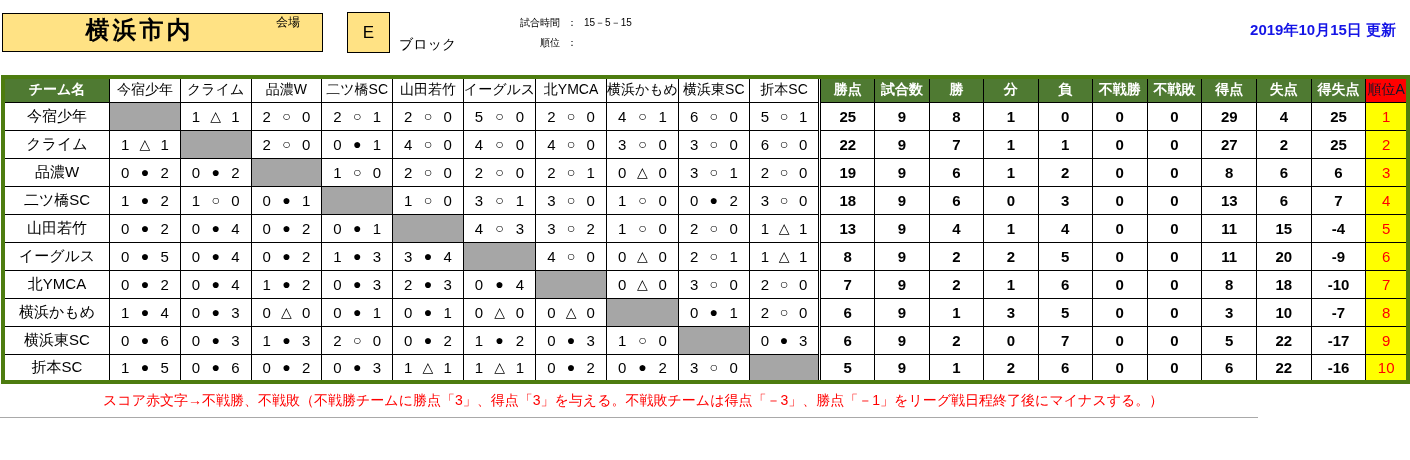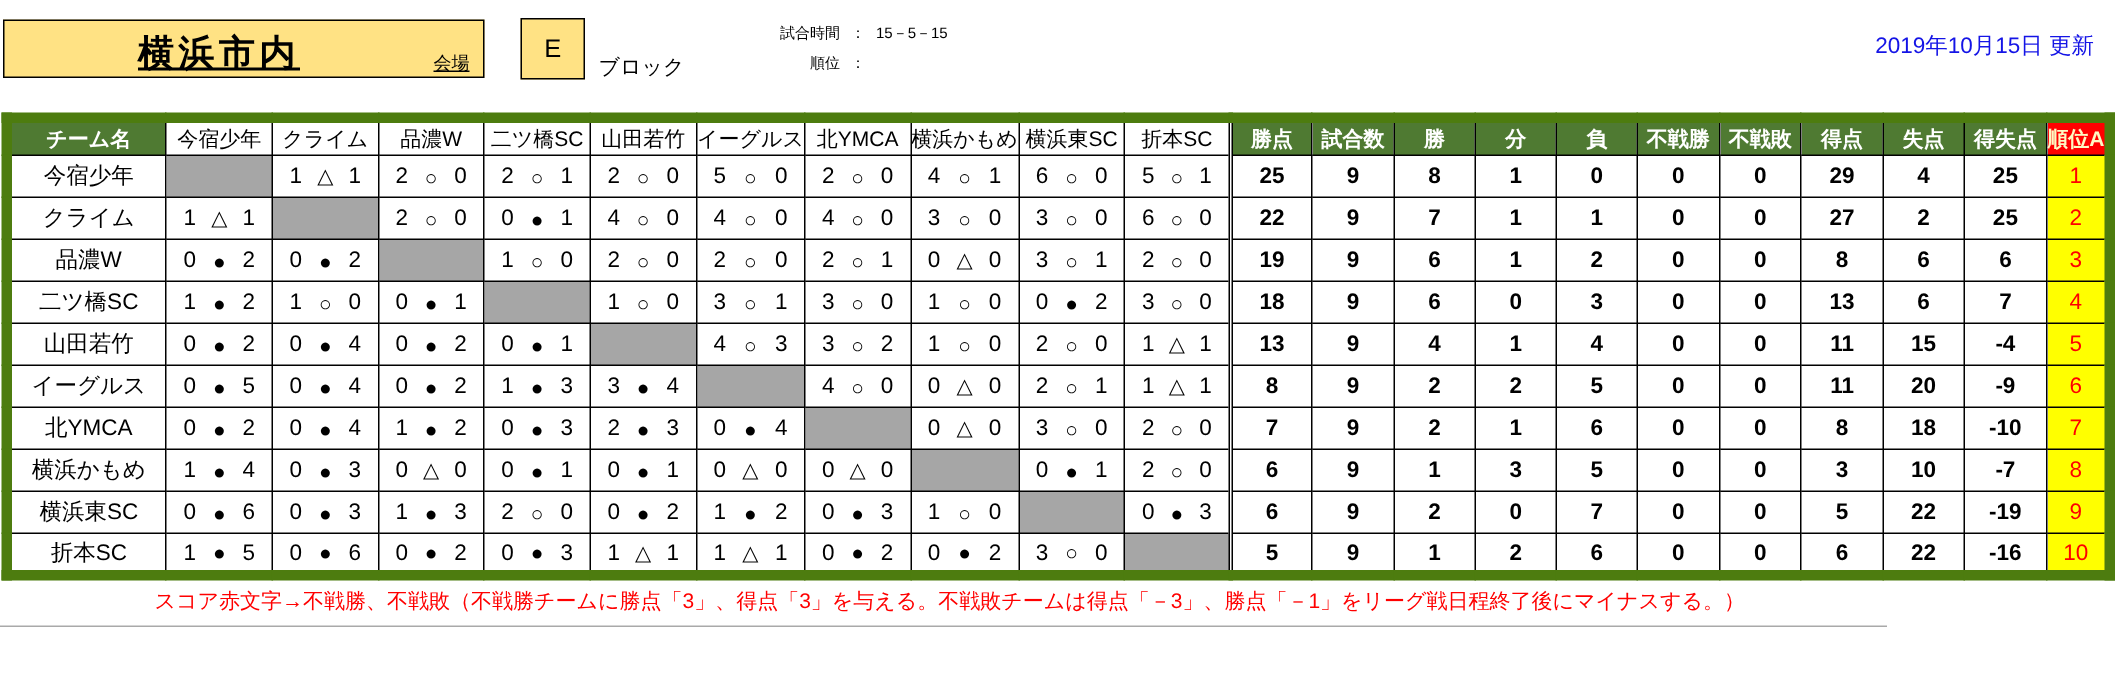--- a/index.html
+++ b/index.html
@@ -10,53 +10,53 @@
   }
   :root {
     --header-green:#4F7A32; --rank-red:#FF0000; --rank-yellow:#FFFF00;
     --self-gray:#A6A6A6; --venue-yellow:#FFE284; --updated-blue:#1414E6;
     --note-red:#FF0000;
   }
   
   .venue-box {
     position:absolute; left:2px; top:13px; width:321px; height:39px;
     background:var(--venue-yellow); border:1px solid #000;
-    display:flex; align-items:flex-end;text-decoration:underline;
+    display:flex; align-items:flex-start;
   }
   .venue-name { flex:1; text-align:center; font-size:24px; font-weight:bold; letter-spacing:3px; }
-  .venue-label { font-size:12px; margin-right:9px; }
+  .venue-label { font-size:12px; margin-right:22px; }
   .block-box {
     position:absolute; left:347px; top:12px; width:43px; height:41px;
     background:var(--venue-yellow); border:1px solid #000;
     display:flex; align-items:center; justify-content:center; font-size:17px;
   }
   .block-label { position:absolute; left:399px; top:36px; font-size:14px; }
   .match-rules { position:absolute; left:482px; top:13px; font-size:10px; line-height:20px; }
   .info-row { display:flex; white-space:nowrap; }
   .info-label { width:78px; text-align:right; }
   .info-colon { width:24px; text-align:center; }
   .updated {
-    position:absolute; right:14px; top:21px; font-size:15px; font-weight:normal;
+    position:absolute; right:14px; top:21px; font-size:15px; font-weight:bold;
     color:var(--updated-blue); white-space:nowrap;
   }
   
   table.league {
     position:absolute; left:1px; top:75px;
     border-collapse:collapse; table-layout:fixed;
-    border:7px solid #4d7c0f;
+    border:4px solid #4d7c0f;
   }
   .league th, .league td {
     border:1px solid #000; padding:0; text-align:center;
     overflow:hidden; white-space:nowrap;
   }
   .league thead th { height:25px; font-size:14px; }
   .th-team   { background:var(--header-green); color:#fff; font-weight:bold; font-size:15px; }
   .th-opp    { background:#fff; color:#000; font-weight:normal; font-size:14px; }
   .th-stat   { background:var(--header-green); color:#fff; font-weight:bold; }
-  .th-rank   { background:var(--rank-red); color:#fef9c3; font-weight:bold; font-size:15px; }
+  .th-rank   { background:var(--rank-red); color:#0f172a; font-weight:normal; font-size:15px; }
   .league tbody td { height:28px; font-size:15px; }
   .td-team   { background:#fff; }
   .self-cell { background:var(--self-gray); }
   .result-wrap { display:flex; align-items:center; justify-content:space-between; padding:0 11px; }
   .result-wrap .mark { font-size:14px; }
   .td-stat   { font-weight:bold; font-size:15px; }
   .first-stat { border-left:3px double #000 !important;margin-top:28px; }
   .td-rank   { background:var(--rank-yellow); color:var(--rank-red); font-size:15px; }
   
   .footer-note {
@@ -834,21 +834,21 @@
         </td>
         <td class="td-stat first-stat">6</td>
         <td class="td-stat">9</td>
         <td class="td-stat">2</td>
         <td class="td-stat">0</td>
         <td class="td-stat">7</td>
         <td class="td-stat">0</td>
         <td class="td-stat">0</td>
         <td class="td-stat">5</td>
         <td class="td-stat">22</td>
-        <td class="td-stat">-19</td>
+        <td class="td-stat">-17</td>
         <td class="td-rank">9</td>
       </tr>
       <tr>
         <td class="td-team">折本SC</td>
         <td>
           <div class="result-wrap">
             <span>1</span>
             <span class="mark">●</span>
             <span>5</span>
           </div>

